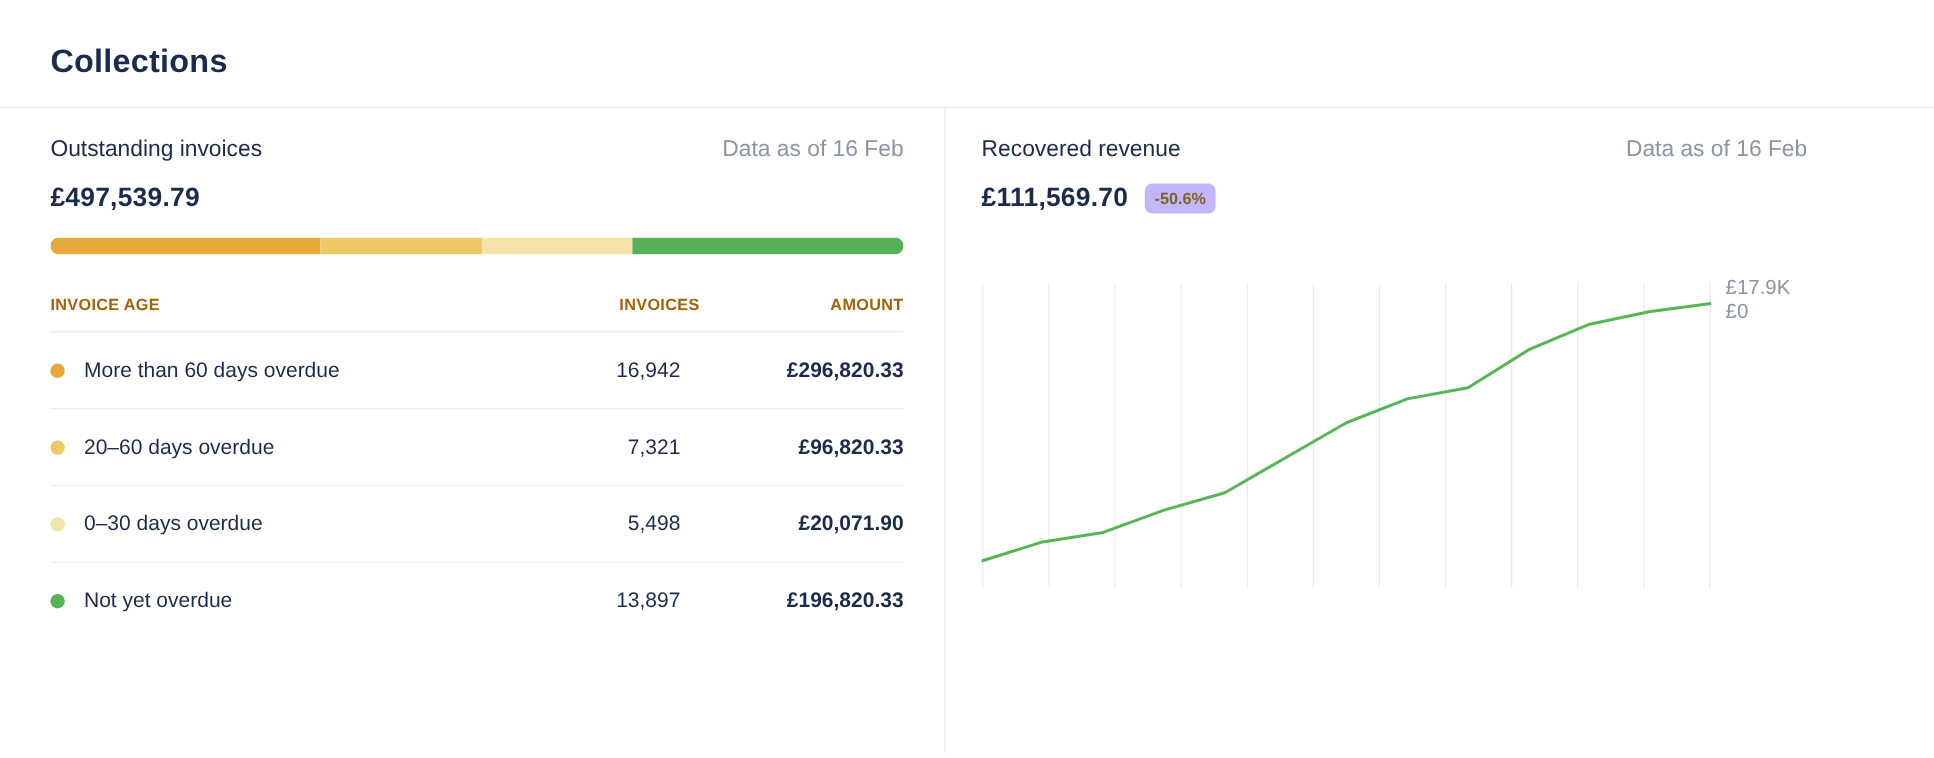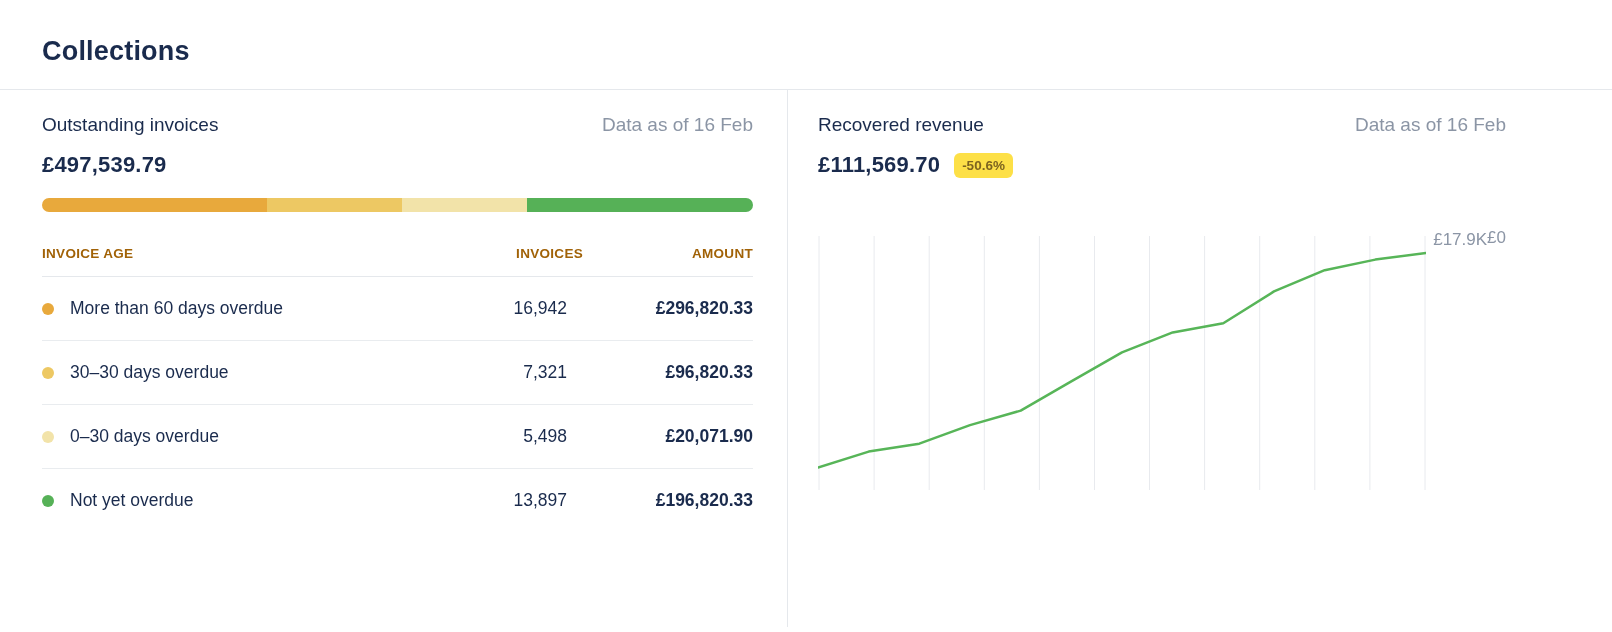--- a/index.html
+++ b/index.html
@@ -23,21 +23,21 @@
   .panel-right {
     flex: 1; border-left: 1px solid #e5e8ec;
     padding: 24px 120px 0 30px;
   }
   .panel-header { display: flex; justify-content: space-between; align-items: baseline; }
   .panel-title { font-size: 19px; color: #1a2b4d; font-weight: 400; }
   .data-asof { font-size: 19px; color: #8b95a5; font-weight: 400; }
   .total-row { margin-top: 16px; display: flex; align-items: center; }
   .total-amount { font-size: 22px; font-weight: 700; color: #1a2b4d; letter-spacing: .2px; }
   .delta-badge {
-    margin-left: 14px; background: #fde047; color: #7d6420;
+    margin-left: 14px; background: #c4b5fd; color: #7d6420;
     font-size: 13.5px; font-weight: 600; padding: 5px 8px; border-radius: 6px;
   }
   
   .age-bar {
     margin: 20px 0 34px 0; height: 14px; border-radius: 7px;
     overflow: hidden; display: flex; width: 100%;
   }
   .bar-seg { height: 100%; }
   
   .inv-table { width: 100%; }
@@ -55,22 +55,22 @@
   .table-row:last-child { border-bottom: none; }
   .age-dot {
     width: 12px; height: 12px; border-radius: 50%;
     margin-right: 16px; flex: 0 0 12px;
   }
   .row-amount { font-weight: 700; }
   
   .chart-wrap { display: flex; margin-top: 50px; }
   .chart-svg { flex: 1; height: 270px; display: block; }
   .y-axis {
-    width: 80px; flex: 0 0 80px; display: flex; flex-direction: row;
-    justify-content: flex-end; padding-left: 12px;
+    width: 80px; flex: 0 0 80px; display: flex; flex-direction: column;
+    justify-content: flex-start; padding-left: 12px;
     font-size: 17px; color: #8b95a5;
   }
   .y-axis .y-top { margin-top: 2px; }
   .y-axis .y-bottom { margin-bottom: 2px; }
   .x-axis {
     display: flex; justify-content: space-between; padding-right: 92px;
     margin-top: 16px; font-size: 17px; color: #8b95a5;
   }
 </style>
 </head>
@@ -110,21 +110,21 @@
             <span class="age-dot" style="background: rgb(232, 169, 60);"></span>
             <span>More than 60 days overdue</span>
           </span>
           <span class="col-invoices">16,942</span>
           <span class="col-amount row-amount">£296,820.33</span>
         </div>
 
         <div class="table-row">
           <span class="col-age">
             <span class="age-dot" style="background: rgb(237, 200, 99);"></span>
-            <span>30–30 days overdue</span>
+            <span>20–60 days overdue</span>
           </span>
           <span class="col-invoices">7,321</span>
           <span class="col-amount row-amount">£96,820.33</span>
         </div>
 
         <div class="table-row">
           <span class="col-age">
             <span class="age-dot" style="background: rgb(242, 227, 169);"></span>
             <span>0–30 days overdue</span>
           </span>

